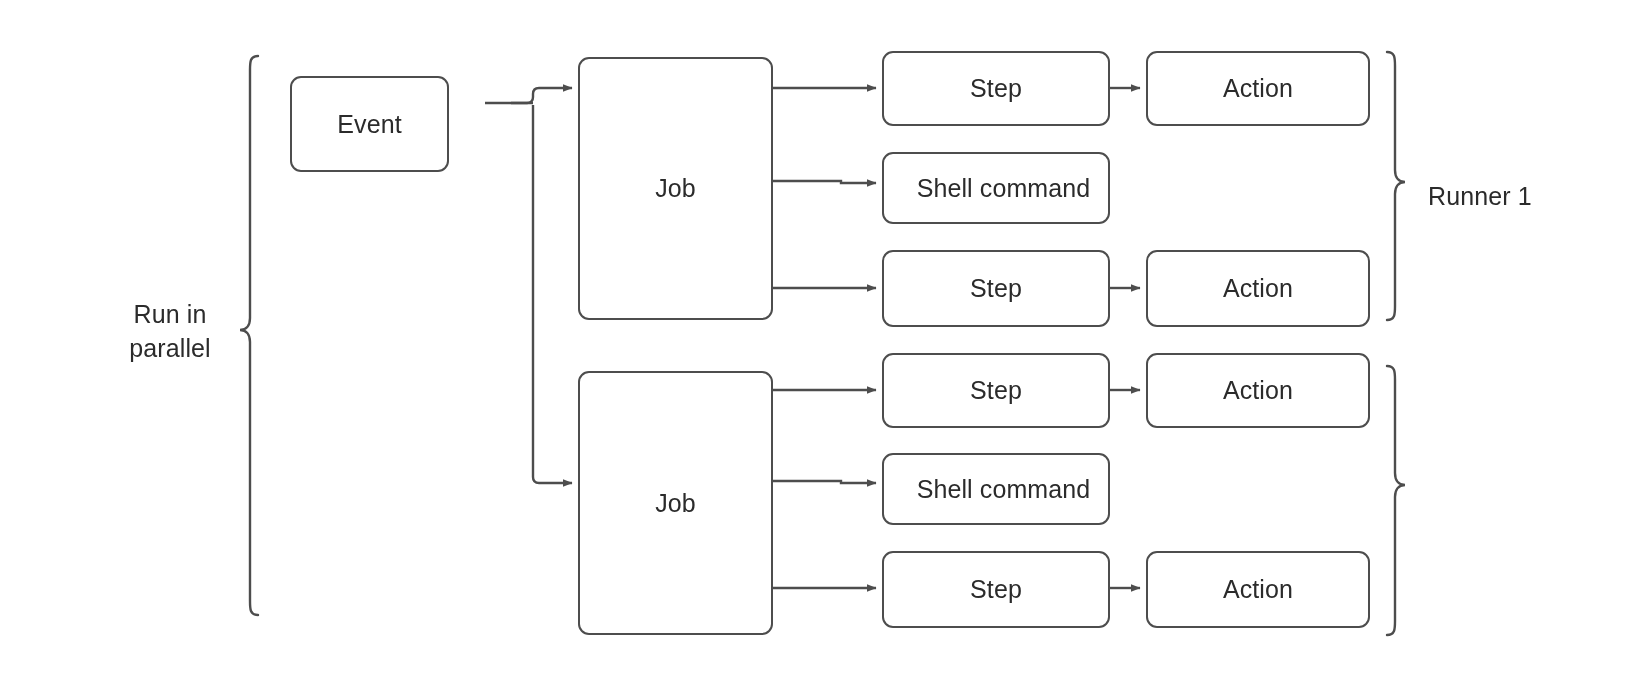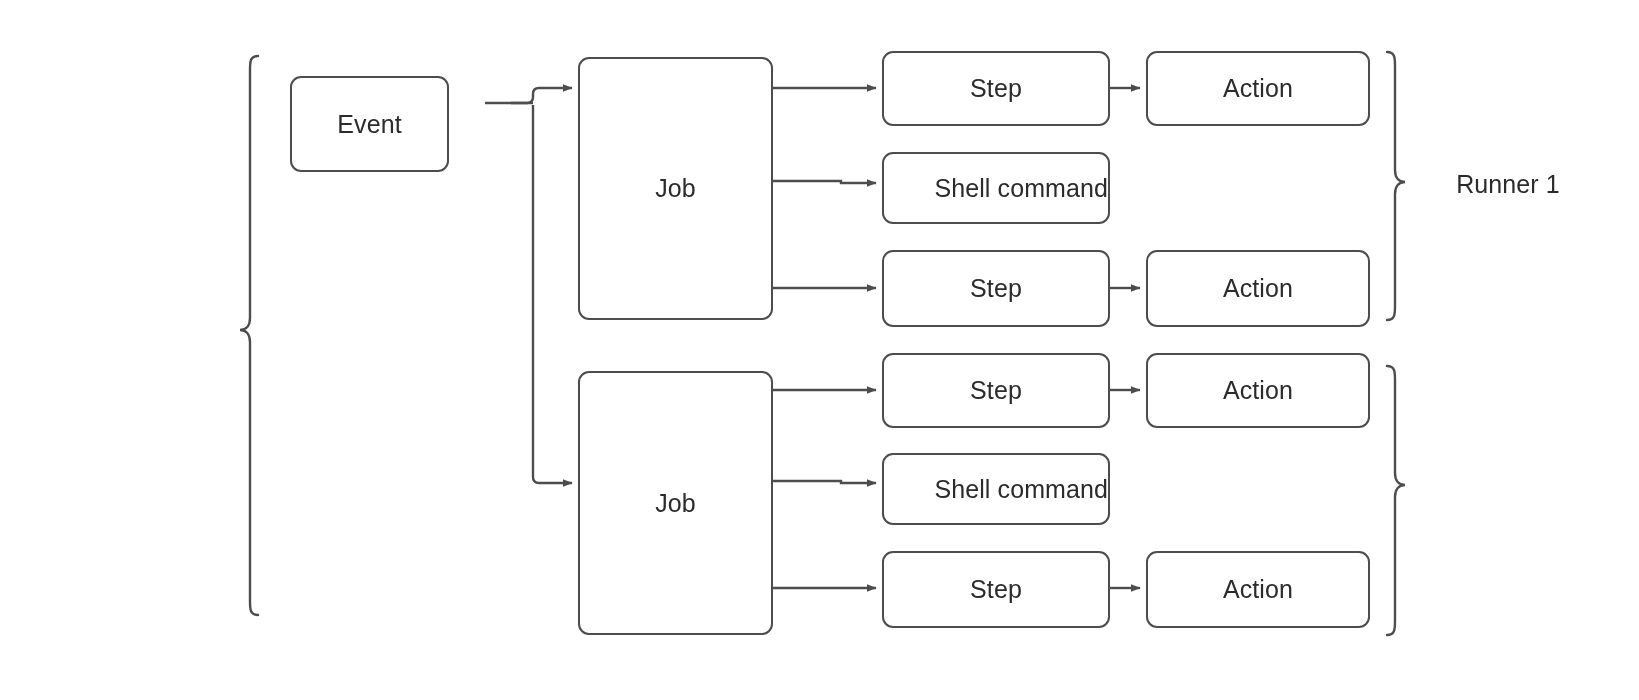--- a/index.html
+++ b/index.html
@@ -34,36 +34,37 @@
     align-items: center;
     color: #2b2b2b;
     font-size: 25px;
     line-height: 1.15;
     letter-spacing: 0.1px;
   }
   .node-box.centered {
     justify-content: center;
   }
   .node-box.left-aligned {
-    justify-content: flex-end;
+    justify-content: center;
     padding-left: 15px;
   }
   .node-label {
     white-space: nowrap;
   }
   .group-label {
     position: absolute;
     color: #2b2b2b;
     font-size: 25px;
     line-height: 1.34;
     white-space: pre-line;
     letter-spacing: 0.1px;
   }
   .group-label.right-of-brace {
-    text-align: center;
+    text-align: left;
+    margin-top: 12px;
   }
   .group-label.left-of-brace {
     text-align: center;
   }
 </style>
 </head>
 <body>
 
 <div id="canvas">
 
@@ -112,20 +113,22 @@
 
     <path d="M 1387 366
              C 1395 366, 1395 372, 1395 380
              L 1395 473
              C 1395 481, 1399 485, 1405 485
              C 1399 485, 1395 489, 1395 497
              L 1395 621
              C 1395 629, 1395 635, 1387 635" fill="none" stroke="#4d4d4d" stroke-width="2.4" stroke-linecap="round"></path>
   </svg>
 
+  <div class="group-label left-of-brace" style="left: 110px; top: 298px; width: 120px;">Run in
+parallel</div>
 
   <div class="node-box centered" style="left: 290px; top: 56px; width: 159px; height: 96px; margin-top: 20px;">
     <span class="node-label">Event</span>
   </div>
 
   <div class="node-box centered" style="left: 578px; top: 57px; width: 195px; height: 263px;">
     <span class="node-label">Job</span>
   </div>
 
   <div class="node-box centered" style="left: 882px; top: 51px; width: 228px; height: 75px;">

